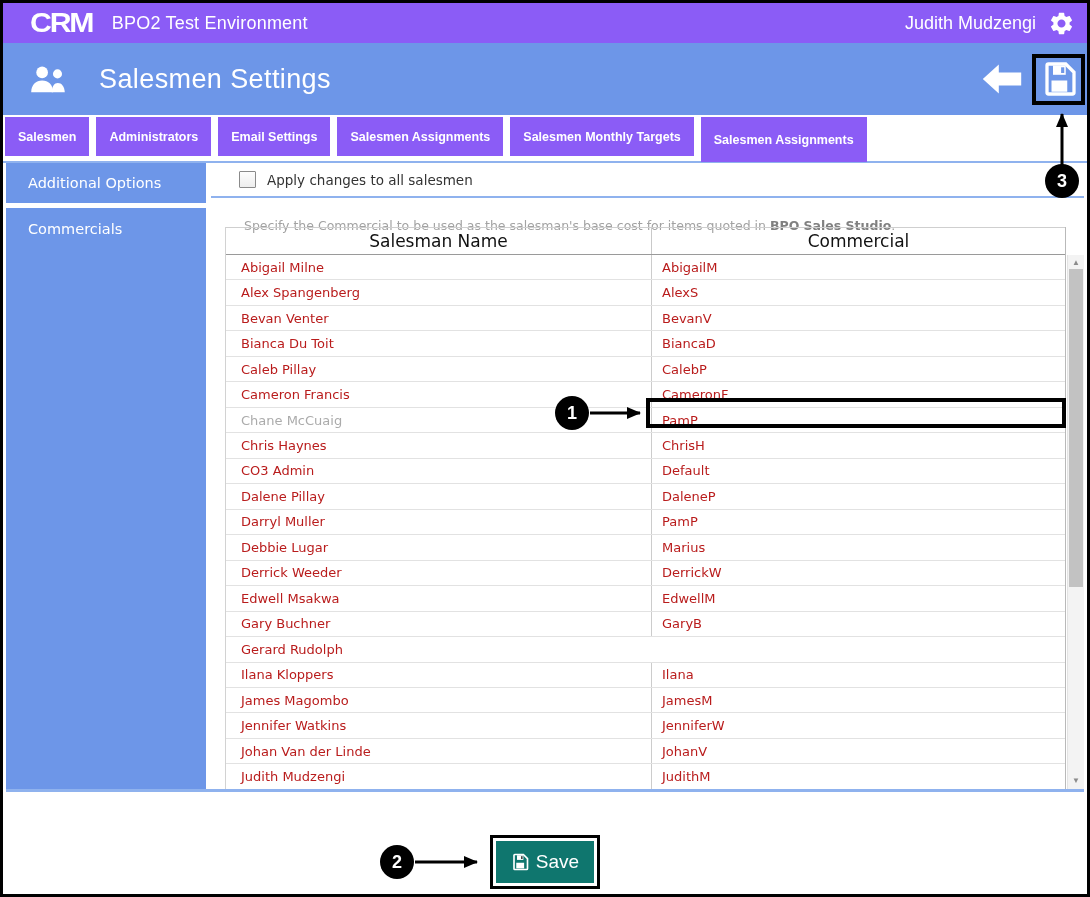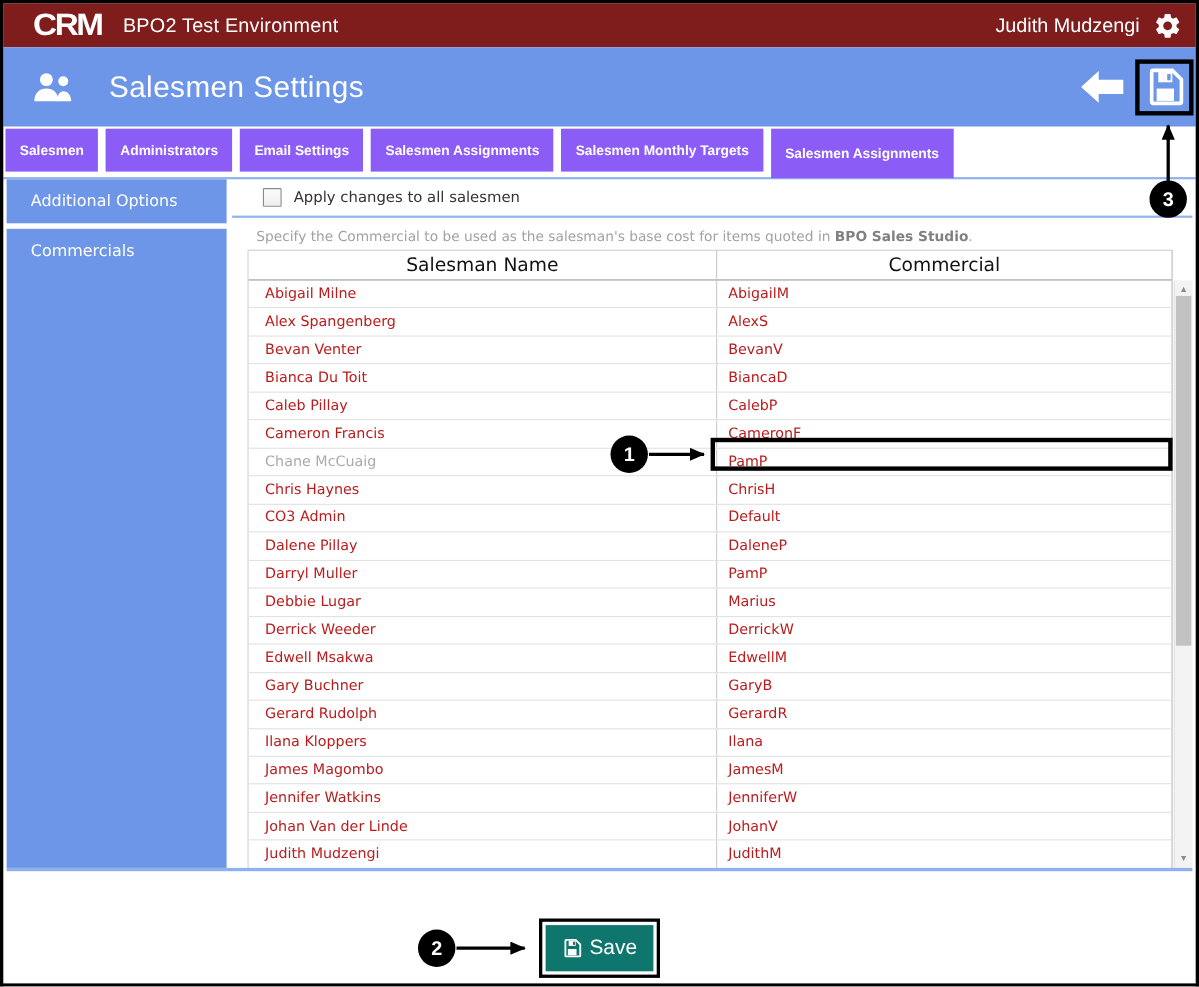--- a/index.html
+++ b/index.html
@@ -5,21 +5,21 @@
   html,body{margin:0;padding:0;background:#fff;}
   .page{position:relative;width:1090px;height:897px;background:#ffffff;overflow:hidden;
         font-family:"Liberation Sans",sans-serif;}
   .frame{position:absolute;background:#000;z-index:30;}
   .frame-top{left:0;top:0;width:1090px;height:3px;}
   .frame-bottom{left:0;top:894px;width:1090px;height:3px;}
   .frame-left{left:0;top:0;width:3px;height:897px;}
   .frame-right{left:1087px;top:0;width:3px;height:897px;}
 
   
-  .topbar{position:absolute;left:3px;top:3px;width:1084px;height:40px;background:#7f1d1d;
+  .topbar{position:absolute;left:3px;top:3px;width:1084px;height:40px;background:#8b5cf6;
           display:flex;align-items:center;padding:0 12px 0 27px;box-sizing:border-box;color:#fff;}
   .logo{font-size:28px;font-weight:800;letter-spacing:-2px;line-height:1;transform:scaleX(1.08);transform-origin:left;}
   .app-title{font-size:18px;margin-left:24px;letter-spacing:.2px;}
   .user{margin-left:auto;font-size:18px;margin-right:12px;}
   .gear{width:27px;height:27px;display:flex;align-items:center;}
 
   
   .bluehead{position:absolute;left:3px;top:43px;width:1084px;height:72px;background:#6d96e8;
             display:flex;align-items:center;padding:0 2px 0 26px;box-sizing:border-box;color:#fff;}
   .people-icon{width:38px;height:30px;display:flex;}
@@ -44,21 +44,21 @@
   .side-item.rest{flex:1;line-height:42px;}
 
   
   .optionsbar{position:absolute;left:211px;top:163px;width:873px;height:33px;background:#fff;
               border-bottom:2px solid #8fb2ee;display:flex;align-items:center;box-sizing:content-box;}
   .checkbox{width:15px;height:15px;border:1px solid #8a8a8a;background:linear-gradient(#fdfdfd,#ededed);
             margin-left:28px;border-radius:1px;cursor:pointer;}
   .optlabel{font-family:"DejaVu Sans",sans-serif;font-size:13.5px;color:#333;margin-left:11px;}
 
   
-  .desc{position:absolute;left:233px;top:207px;margin:0;font-family:"DejaVu Sans",sans-serif;
+  .desc{position:absolute;left:233px;top:207px;margin:11px;font-family:"DejaVu Sans",sans-serif;
         font-size:12.5px;color:#a2a2a2;}
   .desc b{color:#808080;}
 
   
   .table{position:absolute;left:225px;top:227px;width:841px;box-sizing:border-box;
          border-left:1px solid #d2d2d2;border-right:1px solid #b9b9b9;font-family:"DejaVu Sans",sans-serif;}
   .thead{display:flex;height:28px;border-top:1px solid #cfcfcf;border-bottom:1px solid #9a9a9a;box-sizing:border-box;}
   .th{width:425px;display:flex;align-items:center;justify-content:center;font-size:17px;color:#111;}
   .th2{flex:1;border-left:1px solid #c9c9c9;}
   .tbody{display:flex;flex-direction:column;height:535px;}
@@ -254,21 +254,20 @@
           <div class="cell comm">EdwellM</div>
         </div>
 
         <div class="row">
           <div class="cell name">Gary Buchner</div>
           <div class="cell comm">GaryB</div>
         </div>
 
         <div class="row">
           <div class="cell name">Gerard Rudolph</div>
-          <div class="cell comm">GerardR</div>
         </div>
 
         <div class="row">
           <div class="cell name">Ilana Kloppers</div>
           <div class="cell comm">Ilana</div>
         </div>
 
         <div class="row">
           <div class="cell name">James Magombo</div>
           <div class="cell comm">JamesM</div>

